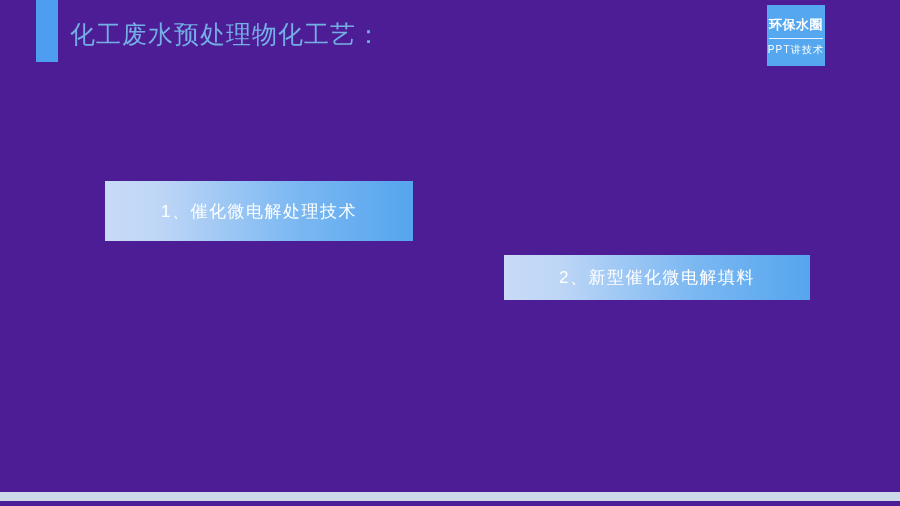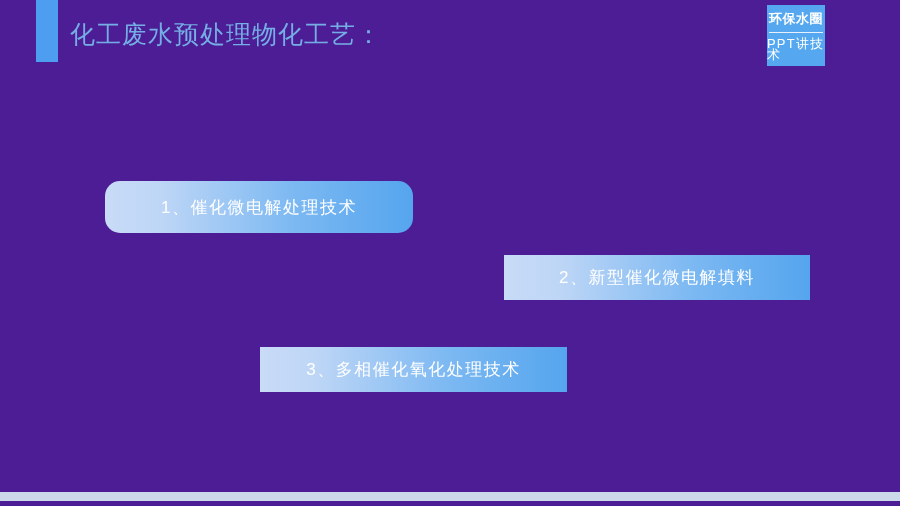--- a/index.html
+++ b/index.html
@@ -61,21 +61,21 @@
     line-height: 16px;
   }
   #logo-divider {
     width: 54px;
     height: 1px;
     background: rgba(255,255,255,0.85);
     margin: 5px 0 5px 0;
   }
   #logo-secondary {
     color: #ffffff;
-    font-size: 13px;
+    font-size: 10px;
     letter-spacing: 1.2px;
     line-height: 11px;
   }
 
   
   .item-box {
     position: absolute;
     display: flex;
     align-items: center;
     background: linear-gradient(to right, #c8dbf7 0%, #bed6f6 18%, #7bb8f2 62%, #55a5ee 100%);
@@ -85,22 +85,21 @@
     text-align: center;
     color: #ffffff;
     font-size: 17px;
     letter-spacing: 1.5px;
     white-space: nowrap;
   }
   #item-box-1 {
     left: 105px;
     top: 181px;
     width: 308px;
-    height: 52px;
-    border-radius: 15px;
+    height: 60px;
   }
   #item-box-2 {
     left: 460px;
     top: 255px;
     width: 306px;
     height: 45px;
     margin-left: 44px;
   }
   #item-box-3 {
     left: 260px;
@@ -135,19 +134,16 @@
   </div>
 
   <div class="item-box" id="item-box-1">
     <span class="item-label">1、催化微电解处理技术</span>
   </div>
 
   <div class="item-box" id="item-box-2">
     <span class="item-label">2、新型催化微电解填料</span>
   </div>
 
-  <div class="item-box" id="item-box-3">
-    <span class="item-label">3、多相催化氧化处理技术</span>
-  </div>
 
   <div id="footer-bar"></div>
 
 </div>
 
 </body></html>

